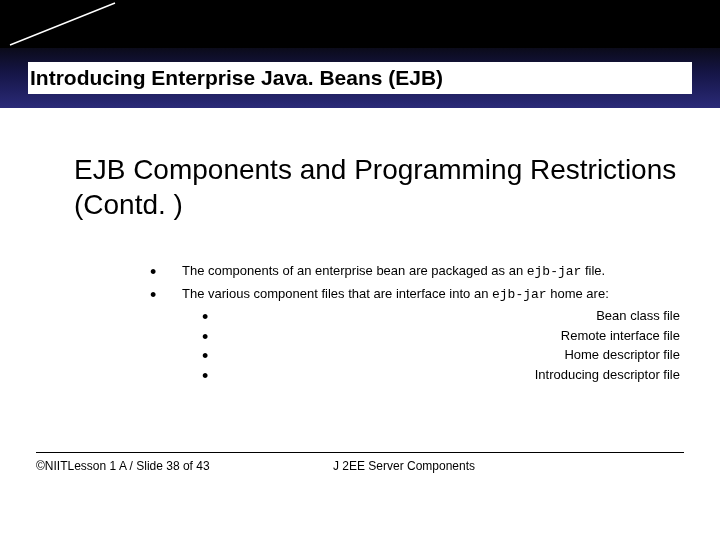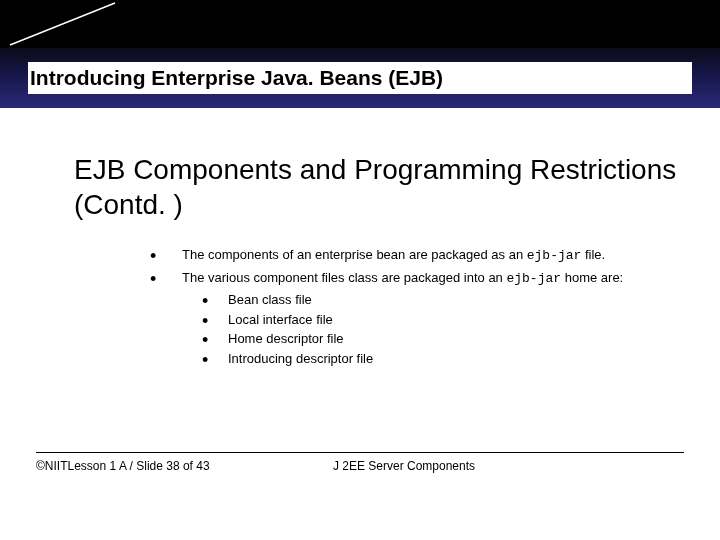--- a/index.html
+++ b/index.html
@@ -21,27 +21,27 @@
 
   .content-title {
     position: absolute; left: 48px; top: 152px; right: 40px;
     font-size: 28px; line-height: 1.25; color: #000; font-family: Verdana, Arial, sans-serif; margin-left: 26px;
   }
 
   .body {
     position: absolute; left: 150px; top: 245px; right: 40px;
     font-size: 13px; line-height: 1.5;
   }
-  .body ul { list-style: none; }
+  .body ul { list-style: none; margin-top: 16px; }
   .body > ul > li { position: relative; padding-left: 32px; margin-bottom: 2px; }
   .body > ul > li::before {
     content: "•"; position: absolute; left: 0; top: -2px; font-size: 18px;
   }
   .body ul ul { margin-top: 2px; }
-  .body ul ul > li { position: relative; padding-left: 46px; margin-bottom: 0; }
+  .body ul ul > li { position: relative; padding-left: 46px; margin-bottom: 0; text-align: right; }
   .body ul ul > li::before {
     content: "•"; position: absolute; left: 20px; top: -2px; font-size: 18px;
   }
   .mono { font-family: "Courier New", monospace; font-size: 13px; }
 
   .footer {
     position: absolute; left: 36px; right: 36px; bottom: 28px;
     border-top: 1px solid #000; padding-top: 6px;
     font-size: 12px; display: flex; justify-content: flex-start;
   }
@@ -64,24 +64,24 @@
   <div class="slide-title">Introducing Enterprise Java. Beans (EJB)</div>
 
   <div class="content-title">EJB Components and Programming Restrictions (Contd. )</div>
 
   <div class="body">
     <ul>
       <li>
         <span>The components of an enterprise bean are packaged as an </span><span class="mono">ejb-jar</span><span> file.</span>
       </li>
       <li>
-        <span>The various component files class are packaged into an </span><span class="mono">ejb-jar</span><span> home are:</span>
+        <span>The various component files that are interface into an </span><span class="mono">ejb-jar</span><span> home are:</span>
         <ul>
           <li>Bean class file</li>
-          <li>Local interface file</li>
+          <li>Remote interface file</li>
           <li>Home descriptor file</li>
           <li>Introducing descriptor file</li>
         </ul>
       </li>
     </ul>
   </div>
 
   <div class="footer">
     <div>©NIIT</div>
     <div class="center"><span>J 2EE Server Components</span></div>

